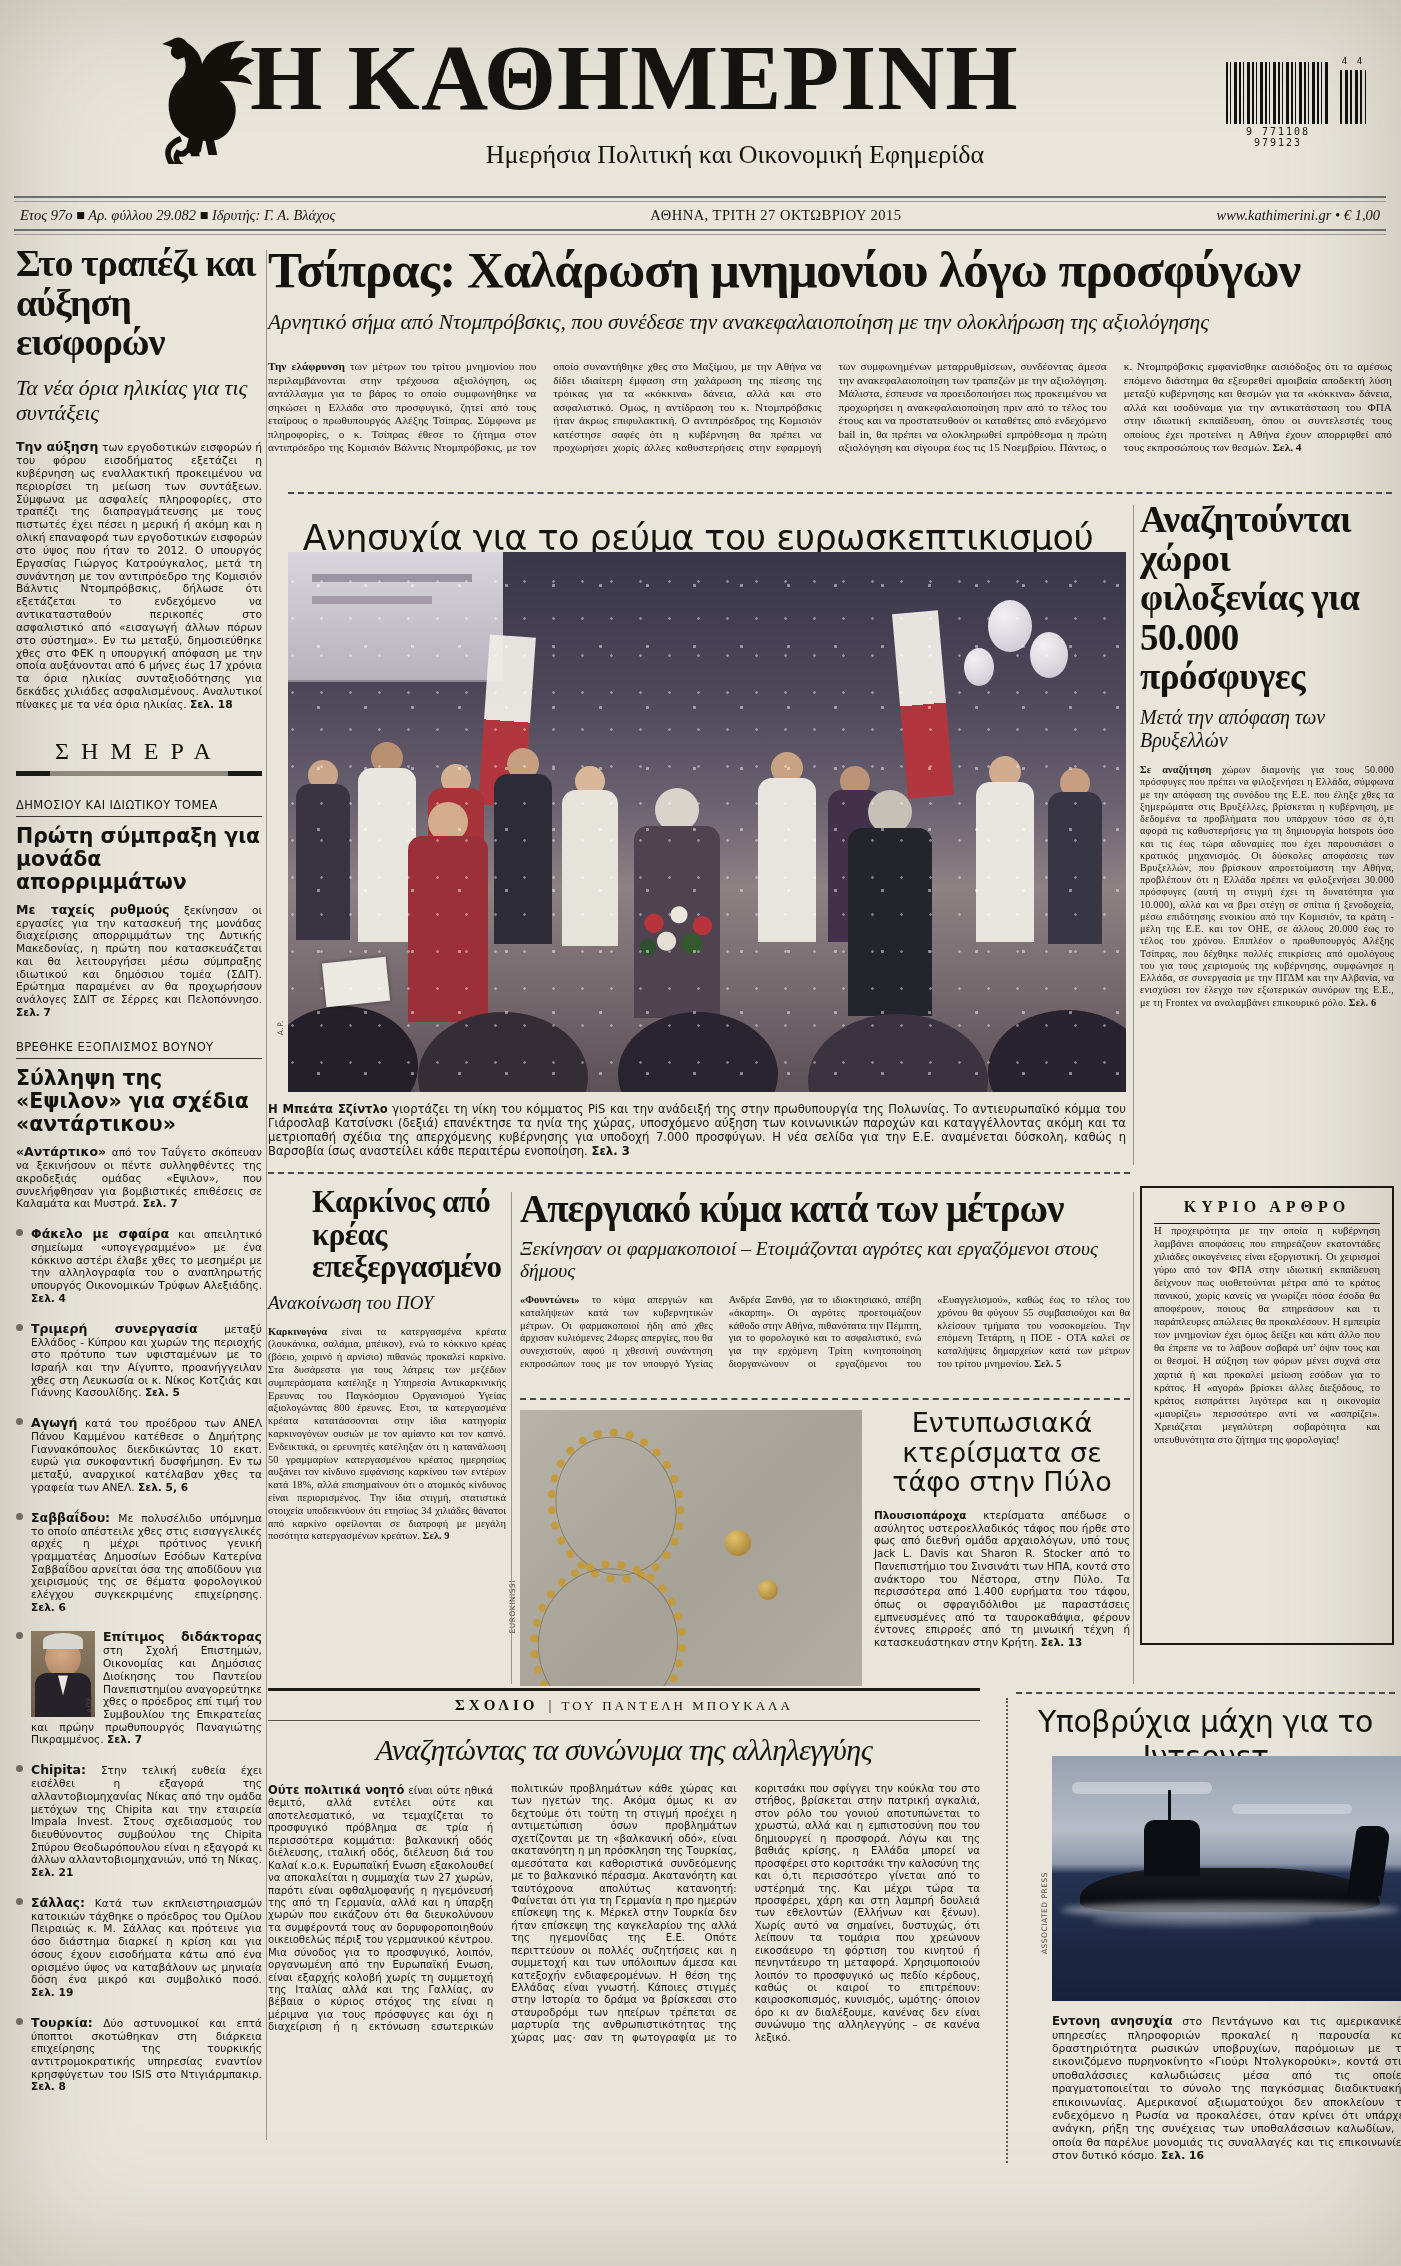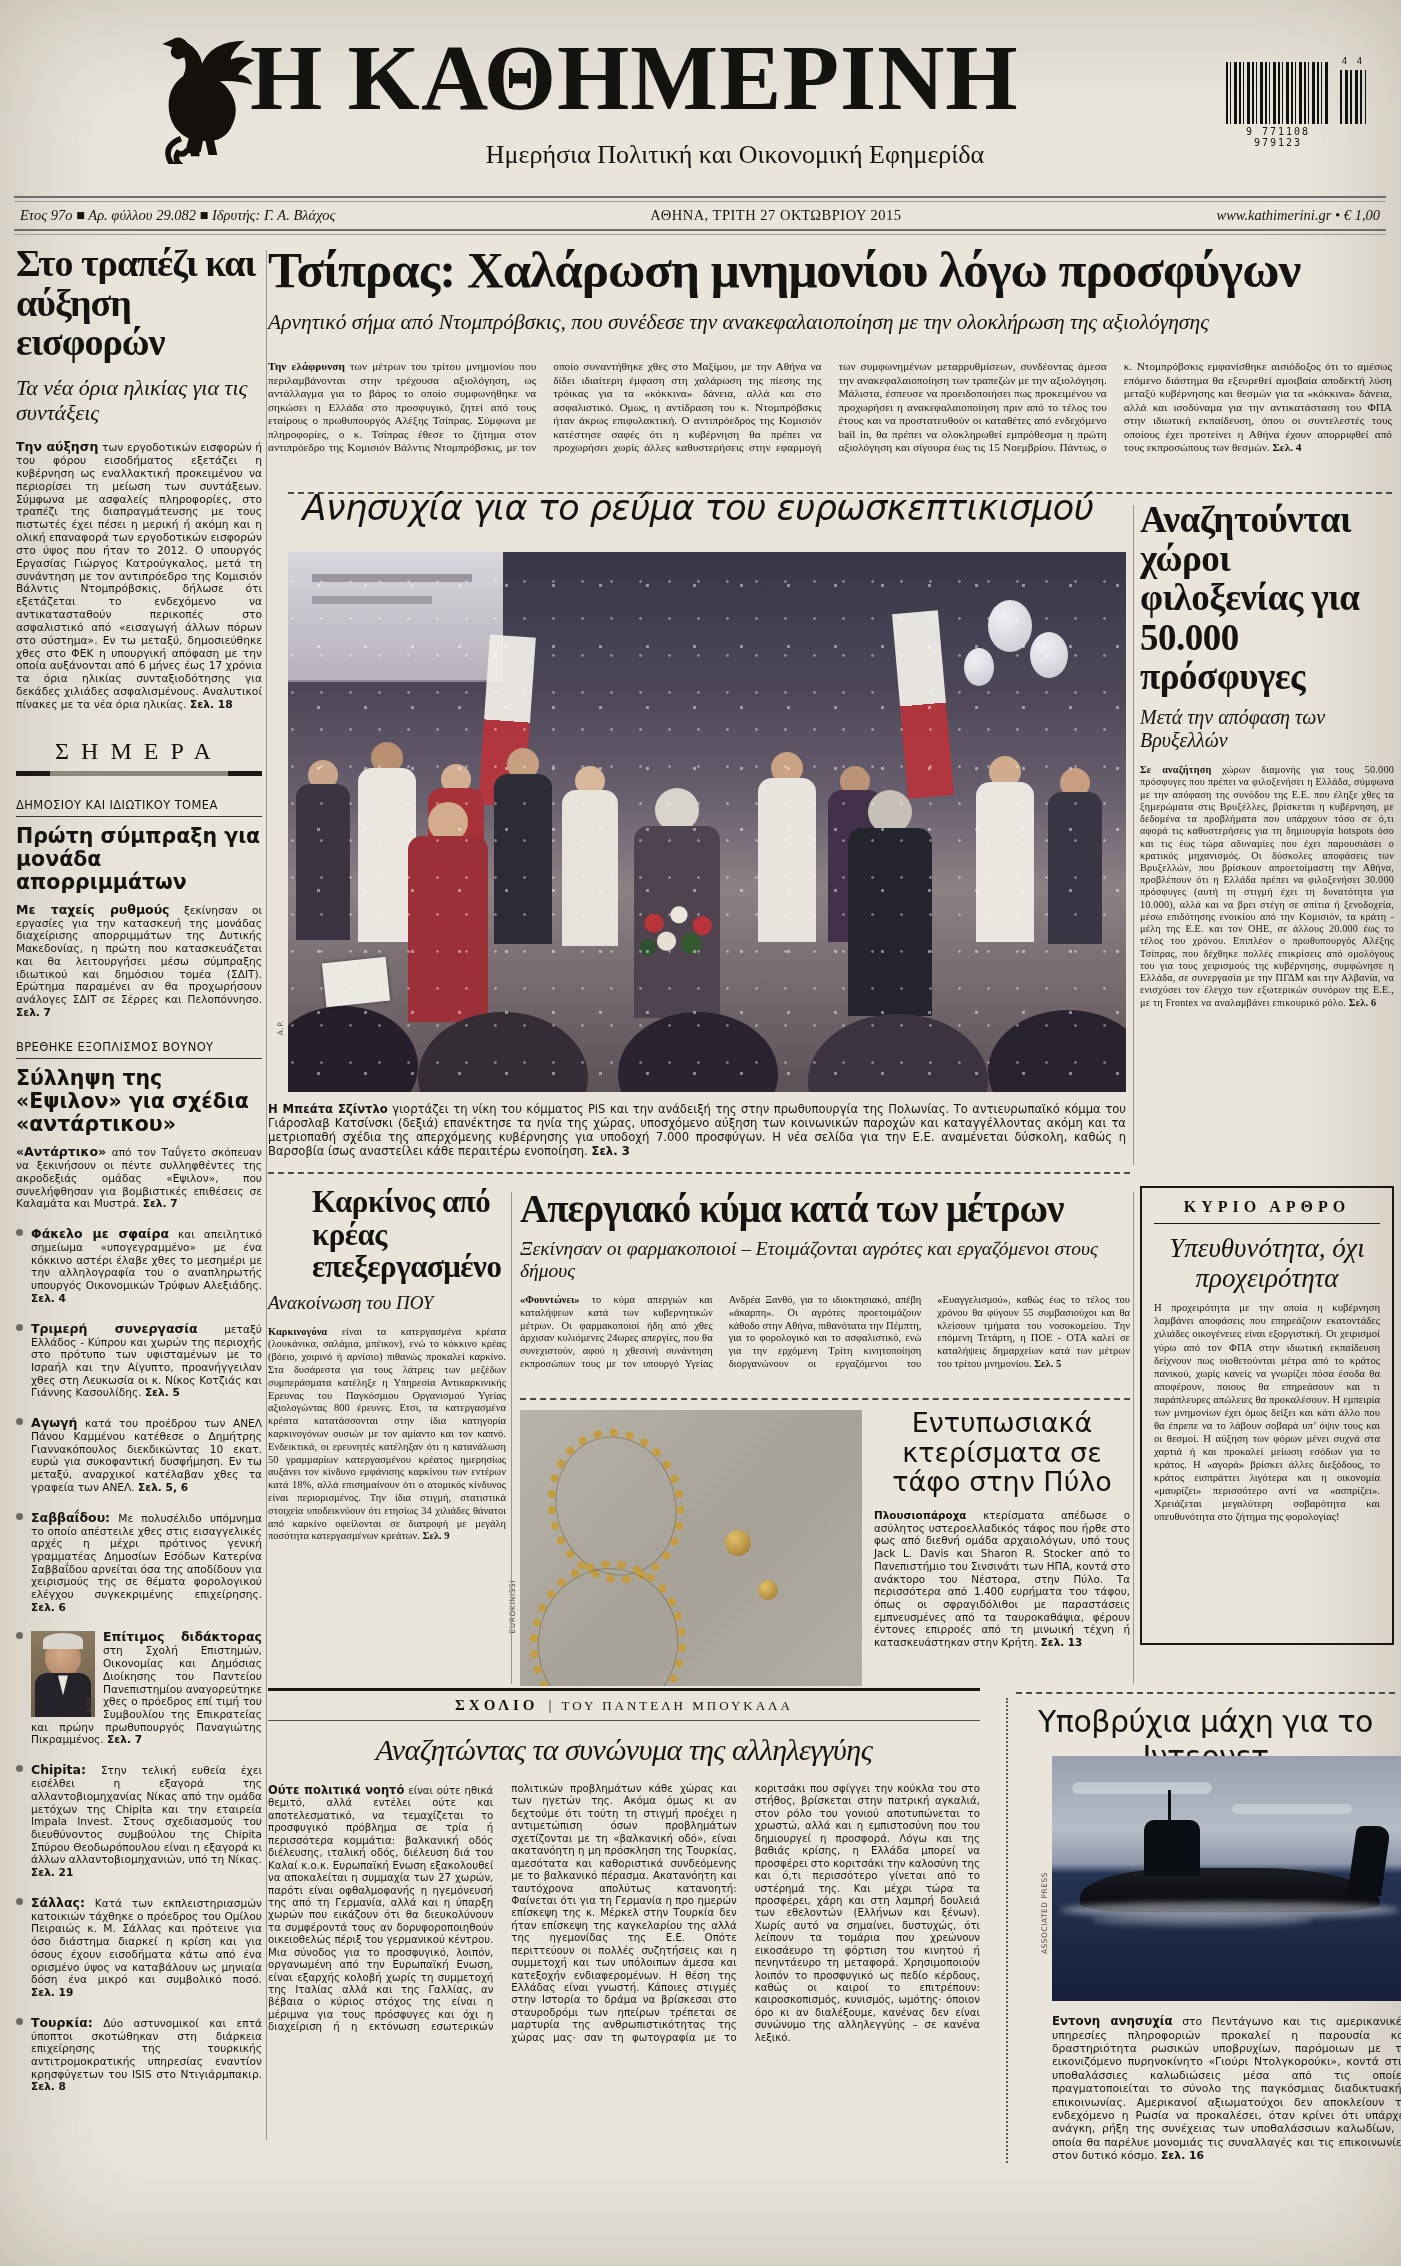--- a/index.html
+++ b/index.html
@@ -27,21 +27,21 @@
   .dl-row{display:flex;justify-content:space-between;align-items:center;height:27px;
           font-family:"Liberation Serif",serif;font-style:italic;font-size:14.5px;padding:0 6px;}
   .dl-center{font-style:normal;letter-spacing:.5px;}
   
   .headline{left:268px;top:244px;width:1124px;font-size:51px;font-weight:bold;letter-spacing:-1px;line-height:1.05;}
   .deck{left:268px;top:310px;width:1124px;font-size:21.5px;font-style:italic;line-height:1.2;}
   .lead-body{left:268px;top:360px;width:1124px;height:122px;column-count:4;column-gap:17px;
              font-size:11.3px;line-height:1.2;overflow:hidden;}
   .dashed{border-top:2px dashed #4a4a4a;height:0;}
   
-  .ps-title{left:268px;top:488px;width:860px;text-align:center;font-size:35px;letter-spacing:-.5px;font-style:italic;}
+  .ps-title{left:268px;top:518px;width:860px;text-align:center;font-size:35px;letter-spacing:-.5px;}
   .photo-main{left:288px;top:552px;width:838px;height:540px;overflow:hidden;background:#57505c;}
   .caption{font-size:11.6px;line-height:1.22;}
   .vcred{writing-mode:vertical-rl;transform:rotate(180deg);font-family:"DejaVu Sans",sans-serif;
          font-size:7.5px;color:#4c483f;letter-spacing:.5px;}
   
   .ref-title{font-size:37px;font-weight:bold;line-height:1.06;letter-spacing:-.5px;}
   .ref-sub{font-size:20px;font-style:italic;line-height:1.15;margin-top:10px;}
   .ref-body{font-size:10.2px;line-height:1.2;margin-top:12px;letter-spacing:.2px;}
   
   .sec-title-serif{font-size:31px;font-weight:bold;line-height:1.05;letter-spacing:-.5px;padding-left:44px;}
@@ -228,21 +228,20 @@
     <div class="sans pylos-title">Εντυπωσιακά κτερίσματα σε τάφο στην Πύλο</div>
     <div class="sans just din-body" style="margin-top:12px;font-size:10.4px">
       <b>Πλουσιοπάροχα</b>
       <span>κτερίσματα απέδωσε ο ασύλητος υστεροελλαδικός τάφος που ήρθε στο φως από διεθνή ομάδα αρχαιολόγων, υπό τους Jack L. Davis και Sharon R. Stocker από το Πανεπιστήμιο του Σινσινάτι των ΗΠΑ, κοντά στο ανάκτορο του Νέστορα, στην Πύλο. Τα περισσότερα από 1.400 ευρήματα του τάφου, όπως οι σφραγιδόλιθοι με παραστάσεις εμπνευσμένες από τα ταυροκαθάψια, φέρουν έντονες επιρροές από τη μινωική τέχνη ή κατασκευάστηκαν στην Κρήτη.</span>
       <b class="pgref">Σελ. 13</b>
     </div>
   </div>
 
   <div class="abs edbox">
     <div class="serif ed-kick">ΚΥΡΙΟ ΑΡΘΡΟ</div>
-    <div class="serif ed-title">Υπευθυνότητα, όχι προχειρότητα</div>
     <div class="serif just ed-body">Η προχειρότητα με την οποία η κυβέρνηση λαμβάνει αποφάσεις που επηρεάζουν εκατοντάδες χιλιάδες οικογένειες είναι εξοργιστική. Οι χειρισμοί γύρω από τον ΦΠΑ στην ιδιωτική εκπαίδευση δείχνουν πως υιοθετούνται μέτρα από το κράτος πανικού, χωρίς κανείς να γνωρίζει πόσα έσοδα θα αποφέρουν, ποιους θα επηρεάσουν και τι παράπλευρες απώλειες θα προκαλέσουν. Η εμπειρία των μνημονίων έχει όμως δείξει και κάτι άλλο που θα έπρεπε να το λάβουν σοβαρά υπ’ όψιν τους και οι θεσμοί. Η αύξηση των φόρων μένει συχνά στα χαρτιά ή και προκαλεί μείωση εσόδων για το κράτος. Η «αγορά» βρίσκει άλλες διεξόδους, το κράτος εισπράττει λιγότερα και η οικονομία «μαυρίζει» περισσότερο αντί να «ασπρίζει». Χρειάζεται μεγαλύτερη σοβαρότητα και υπευθυνότητα στο ζήτημα της φορολογίας!</div>
   </div>
 
   <div class="abs" style="left:268px;top:1688px;width:712px">
     <div style="height:3px;background:#1c1914"></div>
     <div class="serif sch-head" style="margin-top:6px">
       <b>ΣΧΟΛΙΟ</b>
       <span style="letter-spacing:0">|</span>
       <span style="font-size:13px;letter-spacing:3px">ΤΟΥ ΠΑΝΤΕΛΗ ΜΠΟΥΚΑΛΑ</span>
     </div>

